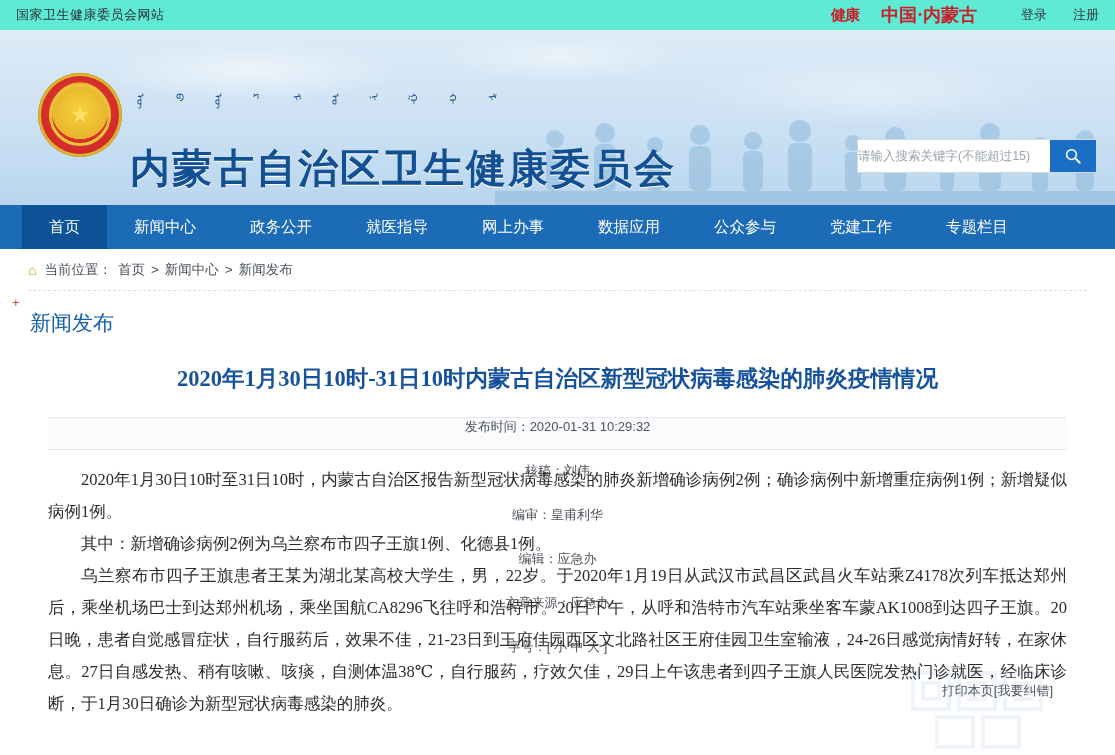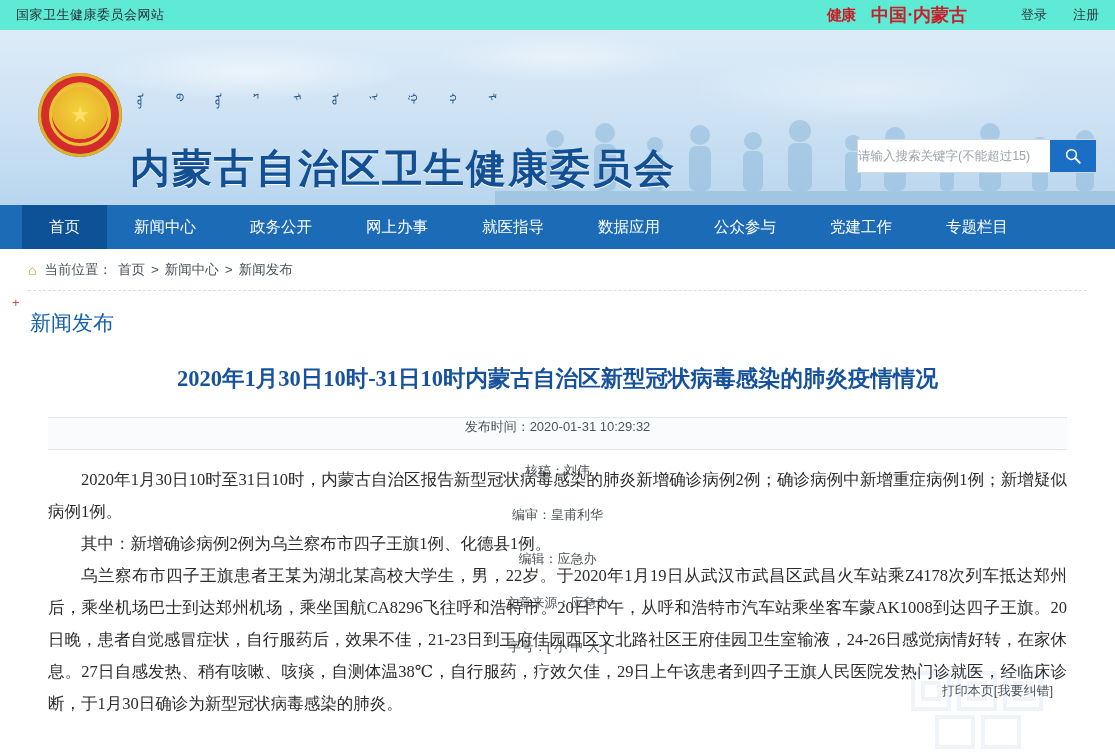--- a/index.html
+++ b/index.html
@@ -27,22 +27,22 @@
   .topbar-right {
     margin-left: auto;
     display: flex;
     align-items: center;
     gap: 26px;
     font-size: 13px;
     color: #333a42;
   }
   .topbar-right a { color: #333a42; text-decoration: none; }
   .brandmark {
-    display: flex; align-items: center; gap: 16px;
-    margin-right: 28px;
+    display: flex; align-items: center; gap: 22px;
+    margin-right: 18px;
   }
   .brandmark .seal {
     color: #c8202a; font-size: 15px; font-weight: bold;
     font-family: "Liberation Serif", serif;
     letter-spacing: -1px;
   }
   .brandmark .seal2 {
     color: #c8202a; font-size: 18px; font-weight: bold;
     font-family: "Liberation Serif", serif;
   }
@@ -302,22 +302,22 @@
         <line x1="15" y1="15" x2="21" y2="21" stroke="#ffffff" stroke-width="2.4" stroke-linecap="round"></line>
       </svg>
     </button>
   </div>
 </div>
 
 <div class="nav">
   <div class="nav-item active">首页</div>
   <div class="nav-item">新闻中心</div>
   <div class="nav-item">政务公开</div>
+  <div class="nav-item">就医指导</div>
   <div class="nav-item">网上办事</div>
-  <div class="nav-item">就医指导</div>
   <div class="nav-item">数据应用</div>
   <div class="nav-item">公众参与</div>
   <div class="nav-item">党建工作</div>
   <div class="nav-item">专题栏目</div>
 </div>
 
 <div class="content">
 
   <div class="crumbs">
     <span class="home-icon">⌂</span>

